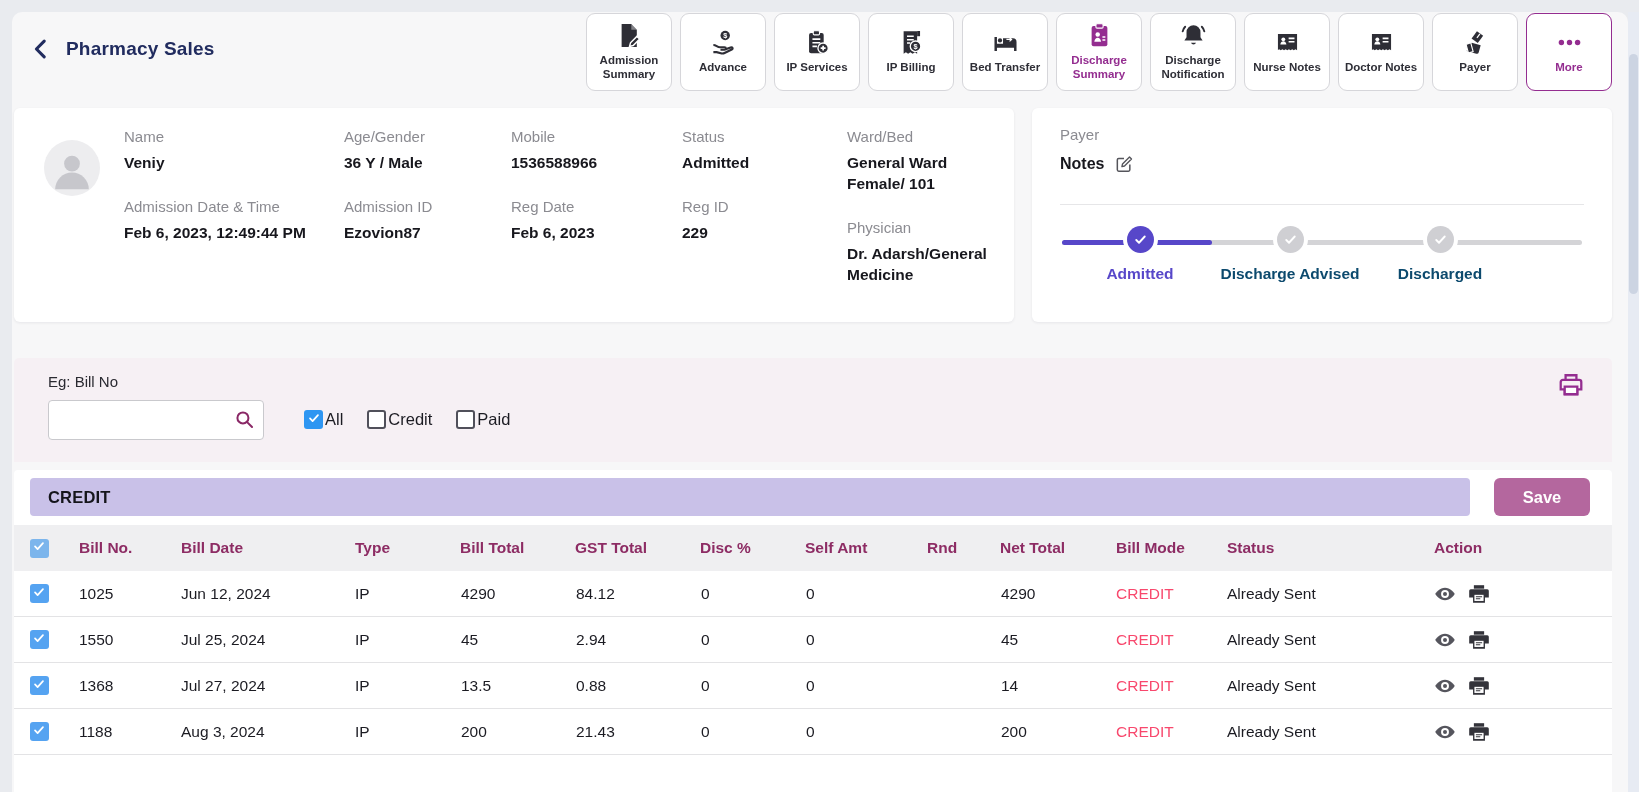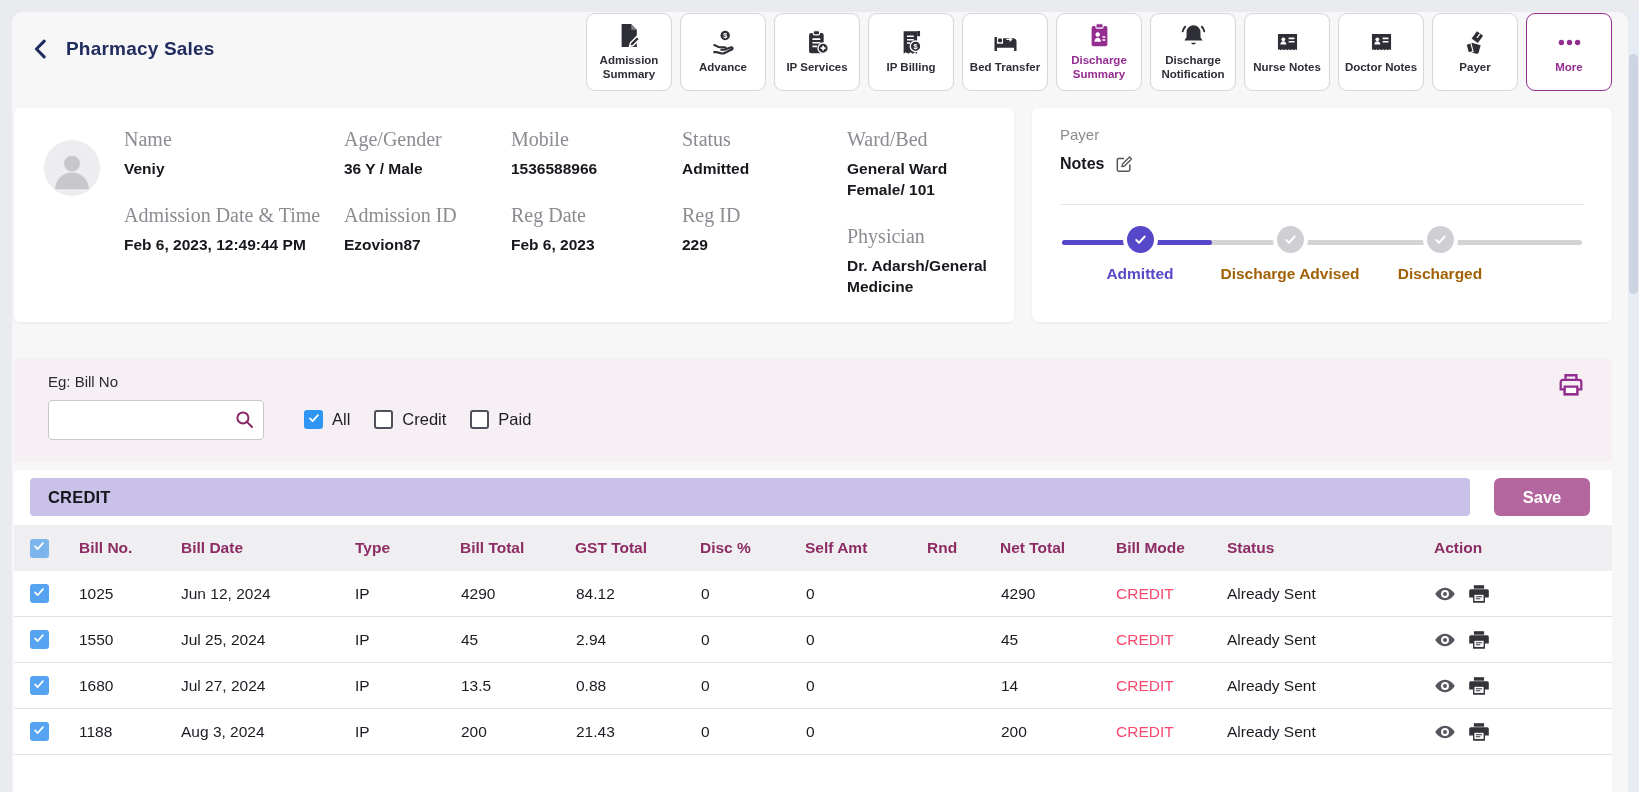--- a/index.html
+++ b/index.html
@@ -30,51 +30,51 @@
   
   .card{position:absolute;background:#fff;border-radius:6px;box-shadow:0 1px 3px rgba(40,40,60,.08);}
   .patient-card{left:14px;top:108px;width:1000px;height:214px;}
   .avatar{position:absolute;left:30px;top:32px;width:56px;height:56px;border-radius:50%;
     background:#ededef;overflow:hidden;color:#c7c7cc;display:flex;align-items:center;justify-content:center;}
   .avatar svg{width:44px;height:44px;margin-top:10px;}
   .patient-fields{position:absolute;left:110px;top:20px;right:14px;display:flex;}
   .p-col{display:flex;flex-direction:column;}
   .p-col1{width:220px}.p-col2{width:167px}.p-col3{width:171px}.p-col4{width:165px}.p-col5{flex:1}
   .p-field{margin-bottom:24px;padding-right:12px;}
-  .p-label{font-size:20px;color:#8b8b91;margin-bottom:8px;font-family:Liberation Serif, serif;}
+  .p-label{font-size:15px;color:#8b8b91;margin-bottom:8px;}
   .p-value{font-size:15.5px;color:#17171d;font-weight:700;line-height:1.35;}
   
   .payer-card{left:1032px;top:108px;width:580px;height:214px;}
   .payer-label{position:absolute;left:28px;top:18px;font-size:15px;color:#8b8b91;}
   .payer-value-row{position:absolute;left:28px;top:46px;display:flex;align-items:center;gap:10px;}
   .payer-value{font-size:16px;font-weight:700;color:#17171d;}
   .edit-btn{width:20px;height:20px;color:#55555b;cursor:pointer;}
   .edit-btn svg{width:100%;height:100%;}
   .payer-divider{position:absolute;left:28px;right:28px;top:96px;border-bottom:1px solid #e6e6e8;}
   .stepper{position:absolute;left:28px;top:118px;width:524px;height:80px;}
   .step-track{position:absolute;left:2px;right:2px;top:14px;height:5px;border-radius:3px;background:#d4d4d7;}
   .step-track-fill{position:absolute;left:2px;top:14px;height:5px;width:150px;border-radius:3px;background:var(--stepPurple);}
   .step{position:absolute;top:0;width:160px;text-align:center;}
   .step-circle{width:27px;height:27px;border-radius:50%;margin:0 auto;display:flex;align-items:center;justify-content:center;
     box-shadow:0 0 0 4px #fff;}
   .step-circle svg{width:15px;height:15px;}
   .step-circle.active{background:var(--stepPurple);}
   .step-circle.pending{background:#cfcfd3;}
-  .step-label{margin-top:12px;font-size:15.5px;font-weight:700;color:#a16207;}
+  .step-label{margin-top:12px;font-size:15.5px;font-weight:700;color:#0c4a6e;}
   .step.active .step-label{color:var(--stepPurple);}
   
   .filter-panel{position:absolute;left:14px;top:358px;width:1598px;height:104px;background:var(--filterBg);border-radius:5px 5px 0 0;}
   .filter-hint{position:absolute;left:34px;top:15px;font-size:15px;color:#2a2a31;}
   .search-wrap{position:absolute;left:34px;top:42px;width:216px;height:40px;}
   .search-input{width:100%;height:100%;box-sizing:border-box;border:1px solid #c9c9cd;border-radius:4px;
     background:#fff;padding:0 36px 0 10px;font-size:15px;font-family:inherit;color:#222;outline:none;}
   .search-icon{position:absolute;right:9px;top:9px;width:21px;height:21px;color:var(--searchPurple);cursor:pointer;}
   .search-icon svg{width:100%;height:100%;}
   .filter-checks{position:absolute;left:290px;top:52px;display:flex;align-items:center;gap:24px;}
-  .f-check{display:flex;align-items:flex-start;gap:9px;cursor:pointer;}
+  .f-check{display:flex;align-items:flex-start;gap:2px;cursor:pointer;}
   .f-check-label{font-size:16.5px;color:#1c1c23;font-weight:500;}
   .cbx{width:19px;height:19px;border-radius:3px;display:inline-flex;align-items:center;justify-content:center;box-sizing:border-box;}
   .cbx svg{width:14px;height:14px;}
   .cbx.un{background:#fff;border:2px solid #50505a;}
   .all-cbx{background:var(--cbAll);}
   .header-cbx{background:var(--cbHeader);}
   .row-cbx{background:var(--cbRow);}
   .print-btn{position:absolute;right:28px;top:14px;width:26px;height:26px;color:var(--accent);cursor:pointer;}
   .print-btn svg{width:100%;height:100%;}
   
@@ -473,21 +473,21 @@
                   <path fill="#fff" d="M7 12.9h10v6.7H7z"></path>
                   <path d="M8.6 15h6.8M8.6 17.2h4.8" stroke="currentColor" stroke-width="1.2"></path>
                 </svg></span></span></td>
         </tr>
         <tr>
           <td class="c0"><span class="cbx row-cbx">
               <span><svg viewBox="0 0 24 24">
                   <path d="M5.2 12.8l4.4 4.4 9.2-10" fill="none" stroke="#fff" stroke-width="3" stroke-linecap="round" stroke-linejoin="round"></path>
                 </svg></span>
             </span></td>
-          <td class="c1">1680</td>
+          <td class="c1">1368</td>
           <td class="c2">Jul 27, 2024</td>
           <td class="c3">IP</td>
           <td class="c4 num">13.5</td>
           <td class="c5 num">0.88</td>
           <td class="c6 num">0</td>
           <td class="c7 num">0</td>
           <td class="c8"></td>
           <td class="c9 num">14</td>
           <td class="c10 mode">CREDIT</td>
           <td class="c11">Already Sent</td>

